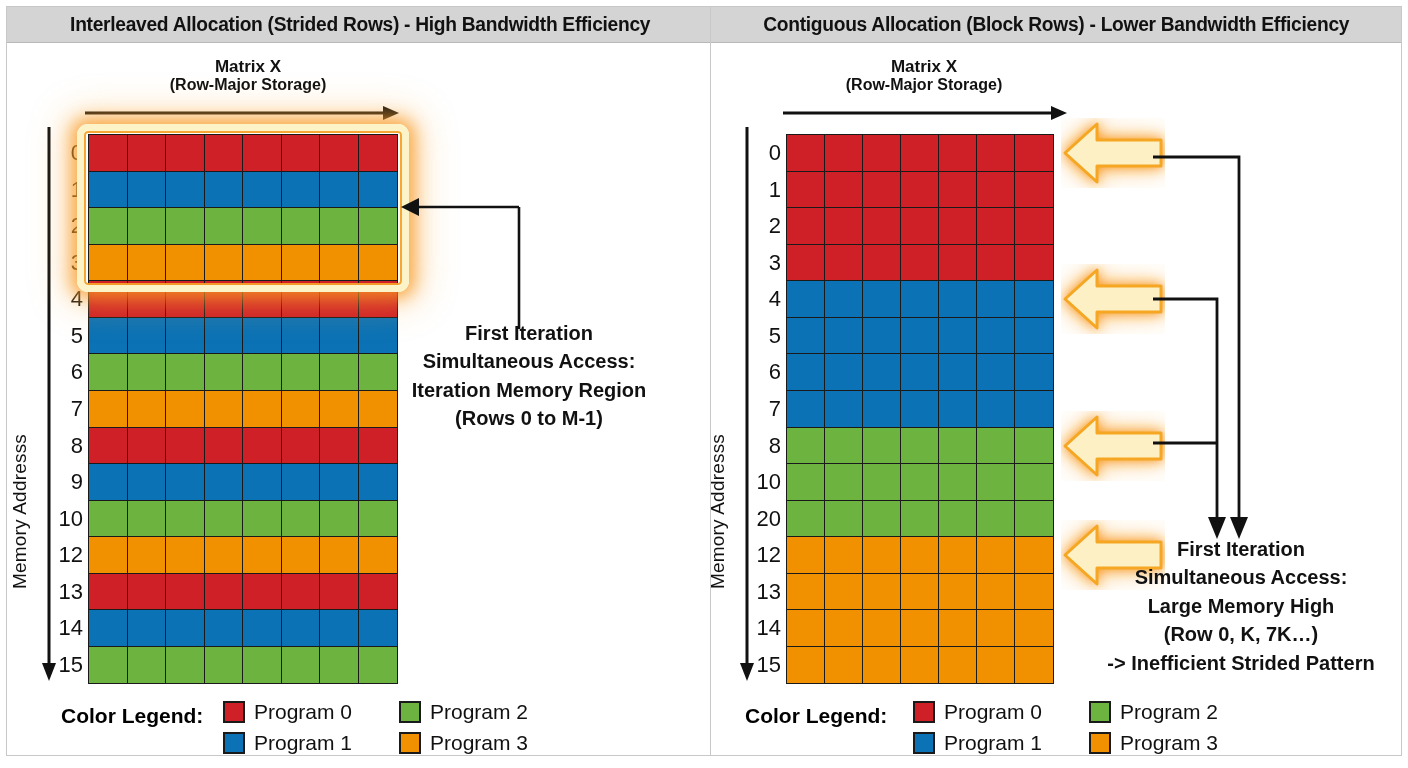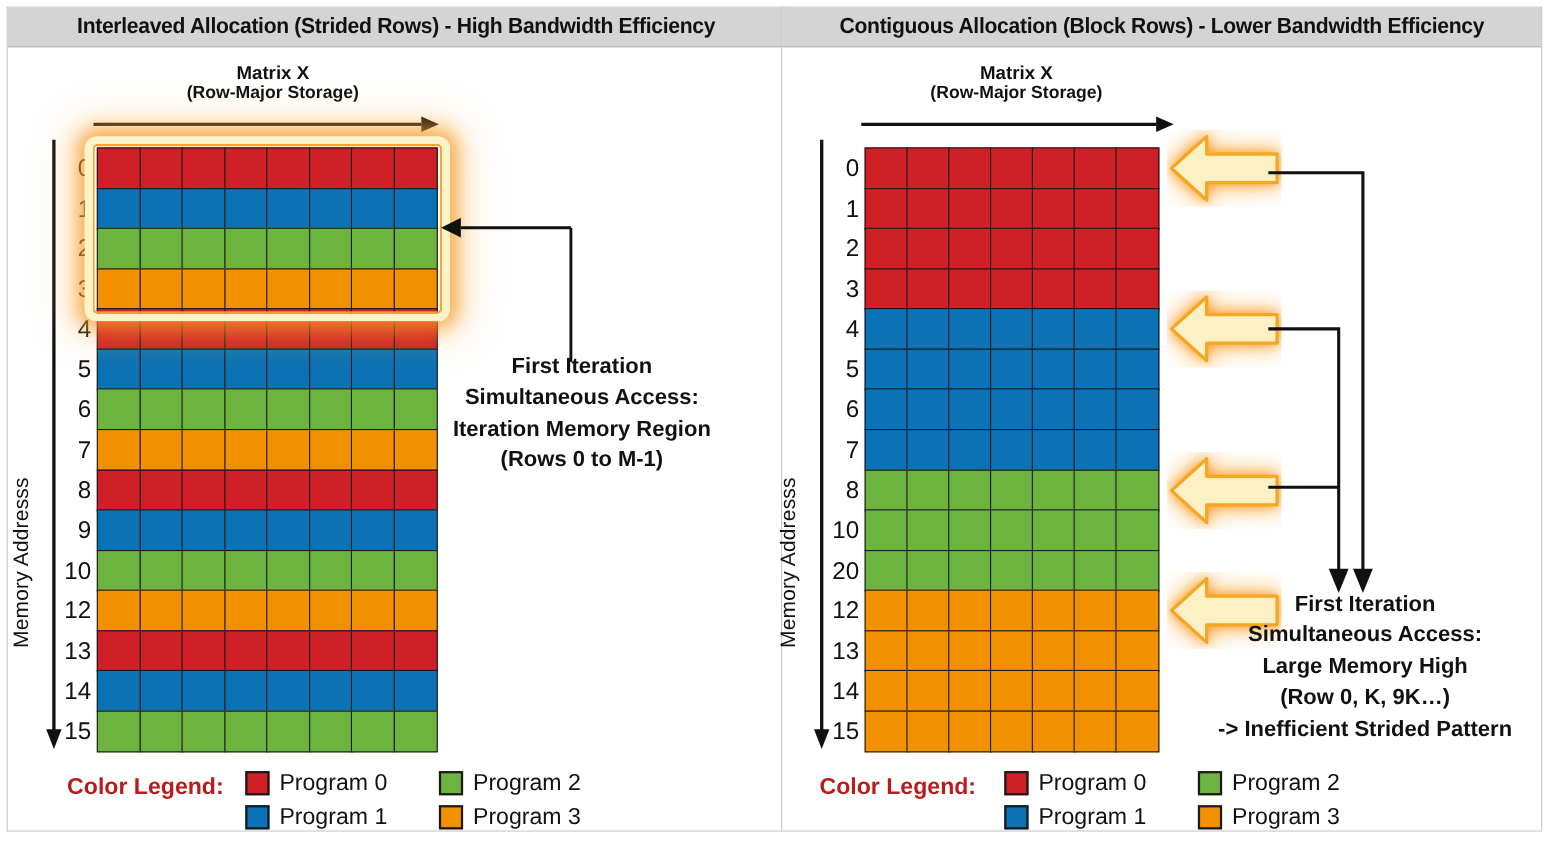--- a/index.html
+++ b/index.html
@@ -104,21 +104,21 @@
   
   .fat-arrow{position:absolute;}
 
   
   .connectors{position:absolute;}
 
   
   .legend{position:absolute;}
   .legend-title{
     position:absolute;
-    font-size:21px;font-weight:bold;color:#b91c1c;
+    font-size:21px;font-weight:bold;color:#000000;
     white-space:nowrap;
   }
   .legend-item{
     position:absolute;
     display:flex;align-items:center;gap:9px;
     white-space:nowrap;
   }
   .legend-swatch{
     width:22px;height:22px;
     border:2px solid #1a1a1a;
@@ -529,21 +529,21 @@
 
       <polyline points="2,164 66,164 66,384" fill="none" stroke="#111" stroke-width="2.8"></polyline>
       <polyline points="2,308 66,308" fill="none" stroke="#111" stroke-width="2.8"></polyline>
       <polygon points="57,382 75,382 66,404" fill="#111"></polygon>
     </svg>
 
     <div class="annot" id="right-annot" style="left:380px;top:528px;width:300px;">
         <div>First Iteration</div>
         <div>Simultaneous Access:</div>
         <div>Large Memory High</div>
-        <div>(Row 0, K, 9K…)</div>
+        <div>(Row 0, K, 7K…)</div>
         <div>-&gt; Inefficient Strided Pattern</div>
       </div>
 
     <div class="legend" style="left:0;top:0;width:100%;height:100%;">
       <div class="legend-title" style="left:34px;top:697px;">Color Legend:</div>
       <div id="right-legend-items">
           <div class="legend-item" style="left: 202px; top: 693px;">
             <div class="legend-swatch" style="background: rgb(207, 32, 39);"></div>
             <span class="legend-label">Program 0</span>
           </div>

